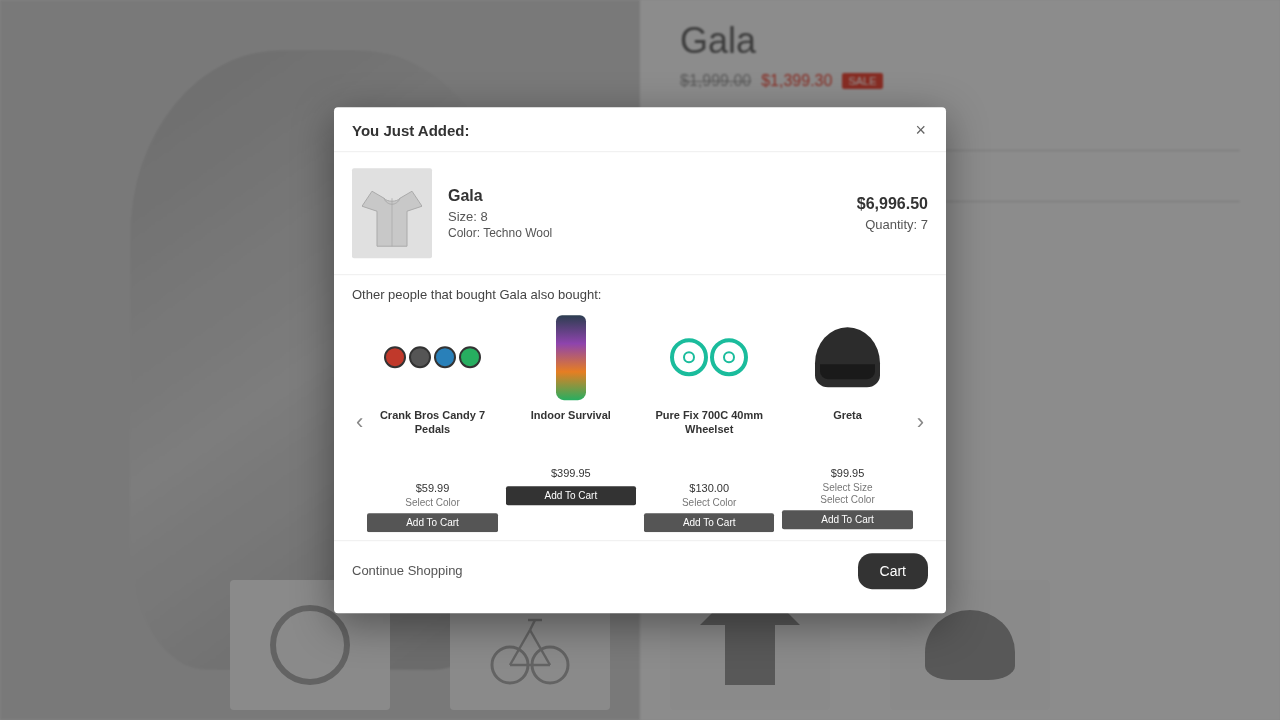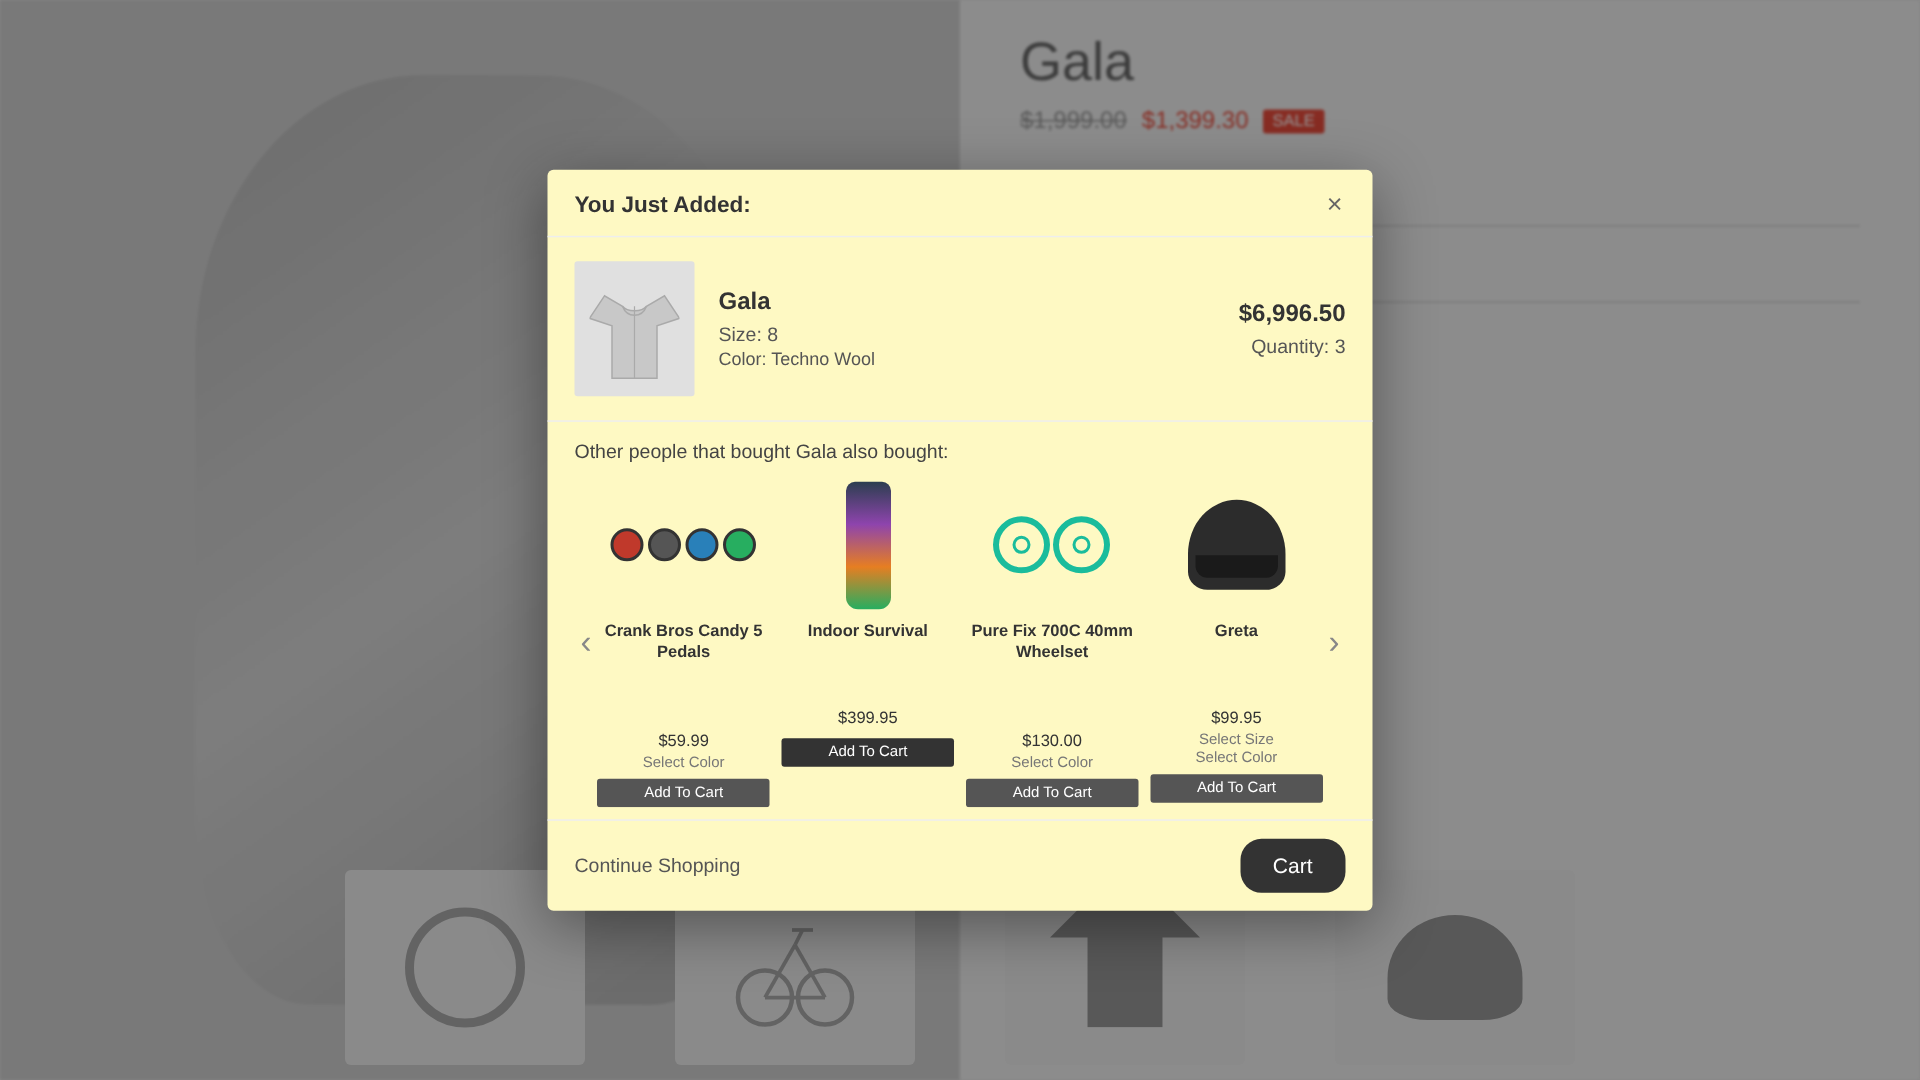--- a/index.html
+++ b/index.html
@@ -118,26 +118,26 @@
       background: rgba(0,0,0,0.35);
       z-index: 10;
     }
 
     
     .modal {
       position: absolute;
       top: 50%;
       left: 50%;
       transform: translate(-50%, -50%);
-      background: #fef9c3;
+      background: #ffffff;
       border-radius: 4px;
-      width: 550px;
+      width: 612px;
       z-index: 20;
       box-shadow: 0 10px 40px rgba(0,0,0,0.4);
-      padding-bottom: 0;
+      padding-bottom: 12px;
     }
 
     .modal-header {
       display: flex;
       justify-content: space-between;
       align-items: center;
       padding: 14px 18px 12px;
       border-bottom: 1px solid #eee;
     }
 
@@ -510,21 +510,21 @@
         <line x1="30" y1="22" x2="30" y2="70" stroke="#aaa" stroke-width="0.8"></line>
       </svg>
     </div>
     <div class="item-details">
       <div class="item-name">Gala</div>
       <div class="item-size">Size: 8</div>
       <div class="item-color">Color: Techno Wool</div>
     </div>
     <div class="item-price-qty">
       <div class="item-price">$6,996.50</div>
-      <div class="item-qty">Quantity: 3</div>
+      <div class="item-qty">Quantity: 7</div>
     </div>
   </div>
 
   <div class="modal-also-bought">
     <div class="also-bought-title">Other people that bought Gala also bought:</div>
 
     <div class="products-carousel">
 
       <button class="carousel-btn">
         <span>‹</span>
@@ -534,21 +534,21 @@
 
         <div class="product-card">
           <div class="product-thumb">
             <div class="pedals-group">
               <div class="pedal-circle" style="background:#c0392b;"></div>
               <div class="pedal-circle" style="background:#555;"></div>
               <div class="pedal-circle" style="background:#2980b9;"></div>
               <div class="pedal-circle" style="background:#27ae60;"></div>
             </div>
           </div>
-          <div class="product-name">Crank Bros Candy 5 Pedals</div>
+          <div class="product-name">Crank Bros Candy 7 Pedals</div>
           <div class="product-price">$59.99</div>
           <span class="product-select">Select Color</span>
           <button class="product-add-btn">Add To Cart</button>
         </div>
 
         <div class="product-card">
           <div class="product-thumb">
             <div class="snowboard-shape"></div>
           </div>
           <div class="product-name">Indoor Survival</div>

